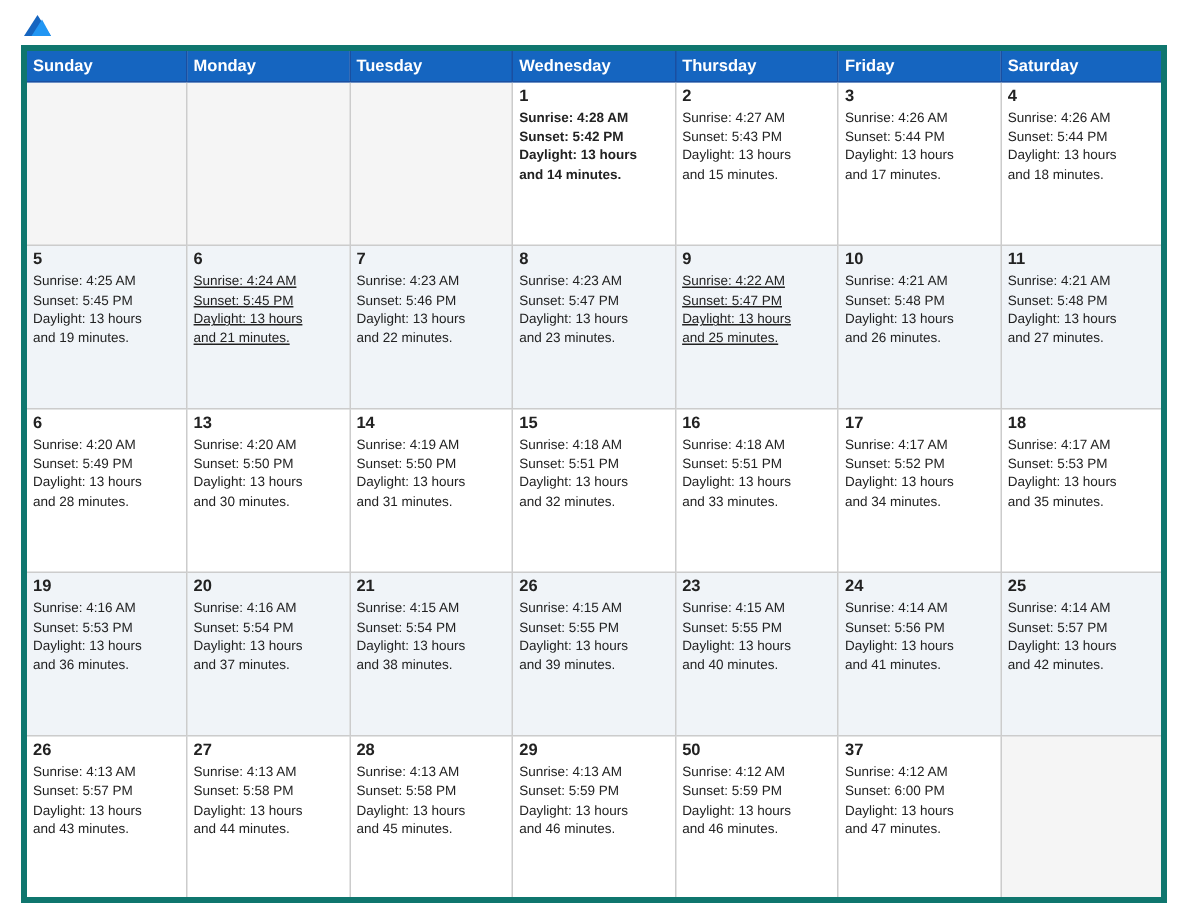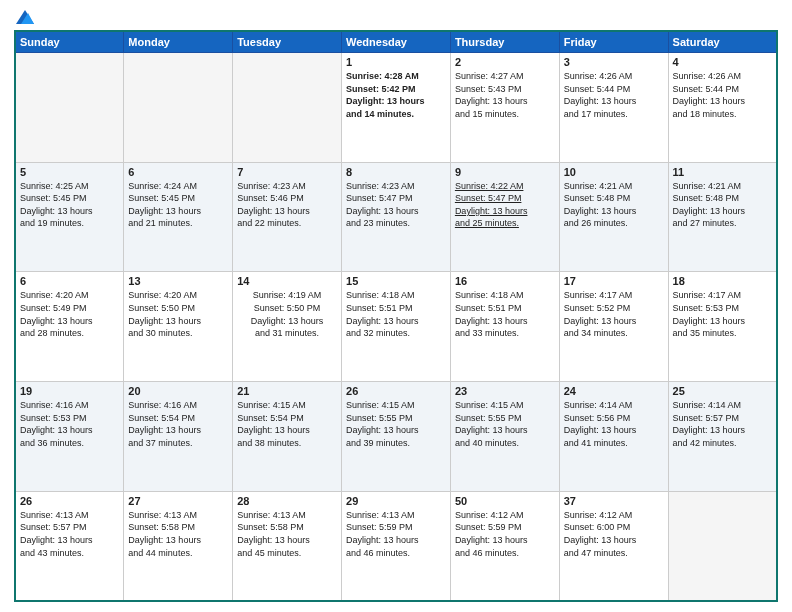--- a/index.html
+++ b/index.html
@@ -55,21 +55,21 @@
       font-size: 32px;
       font-weight: bold;
       color: #1a1a1a;
     }
     .location-title {
       font-size: 14px;
       color: #444;
     }
     .calendar {
       flex: 1;
-      border: 2px solid #0f766e;
+      border: 4px solid #0f766e;
       border-collapse: collapse;
       width: 100%;
       table-layout: fixed;
     }
     .calendar th {
       background: #1565c0;
       color: #fff;
       font-size: 11px;
       font-weight: bold;
       padding: 4px 4px;
@@ -177,21 +177,21 @@
         <tr>
           <td>
             <span class="day-num">5</span>
             <div class="day-info" style="white-space: pre-line;">Sunrise: 4:25 AM
 Sunset: 5:45 PM
 Daylight: 13 hours
 and 19 minutes.</div>
           </td>
           <td>
             <span class="day-num">6</span>
-            <div class="day-info" style="white-space: pre-line;">Sunrise: 4:24 AM
+            <div class="day-info" style="white-space: pre-line; text-decoration: underline;">Sunrise: 4:24 AM
 Sunset: 5:45 PM
 Daylight: 13 hours
 and 21 minutes.</div>
           </td>
           <td>
             <span class="day-num">7</span>
             <div class="day-info" style="white-space: pre-line;">Sunrise: 4:23 AM
 Sunset: 5:46 PM
 Daylight: 13 hours
 and 22 minutes.</div>
@@ -235,21 +235,21 @@
           </td>
           <td>
             <span class="day-num">13</span>
             <div class="day-info" style="white-space: pre-line;">Sunrise: 4:20 AM
 Sunset: 5:50 PM
 Daylight: 13 hours
 and 30 minutes.</div>
           </td>
           <td>
             <span class="day-num">14</span>
-            <div class="day-info" style="white-space: pre-line; text-align: center;">Sunrise: 4:19 AM
+            <div class="day-info" style="white-space: pre-line;">Sunrise: 4:19 AM
 Sunset: 5:50 PM
 Daylight: 13 hours
 and 31 minutes.</div>
           </td>
           <td>
             <span class="day-num">15</span>
             <div class="day-info" style="white-space: pre-line;">Sunrise: 4:18 AM
 Sunset: 5:51 PM
 Daylight: 13 hours
 and 32 minutes.</div>

